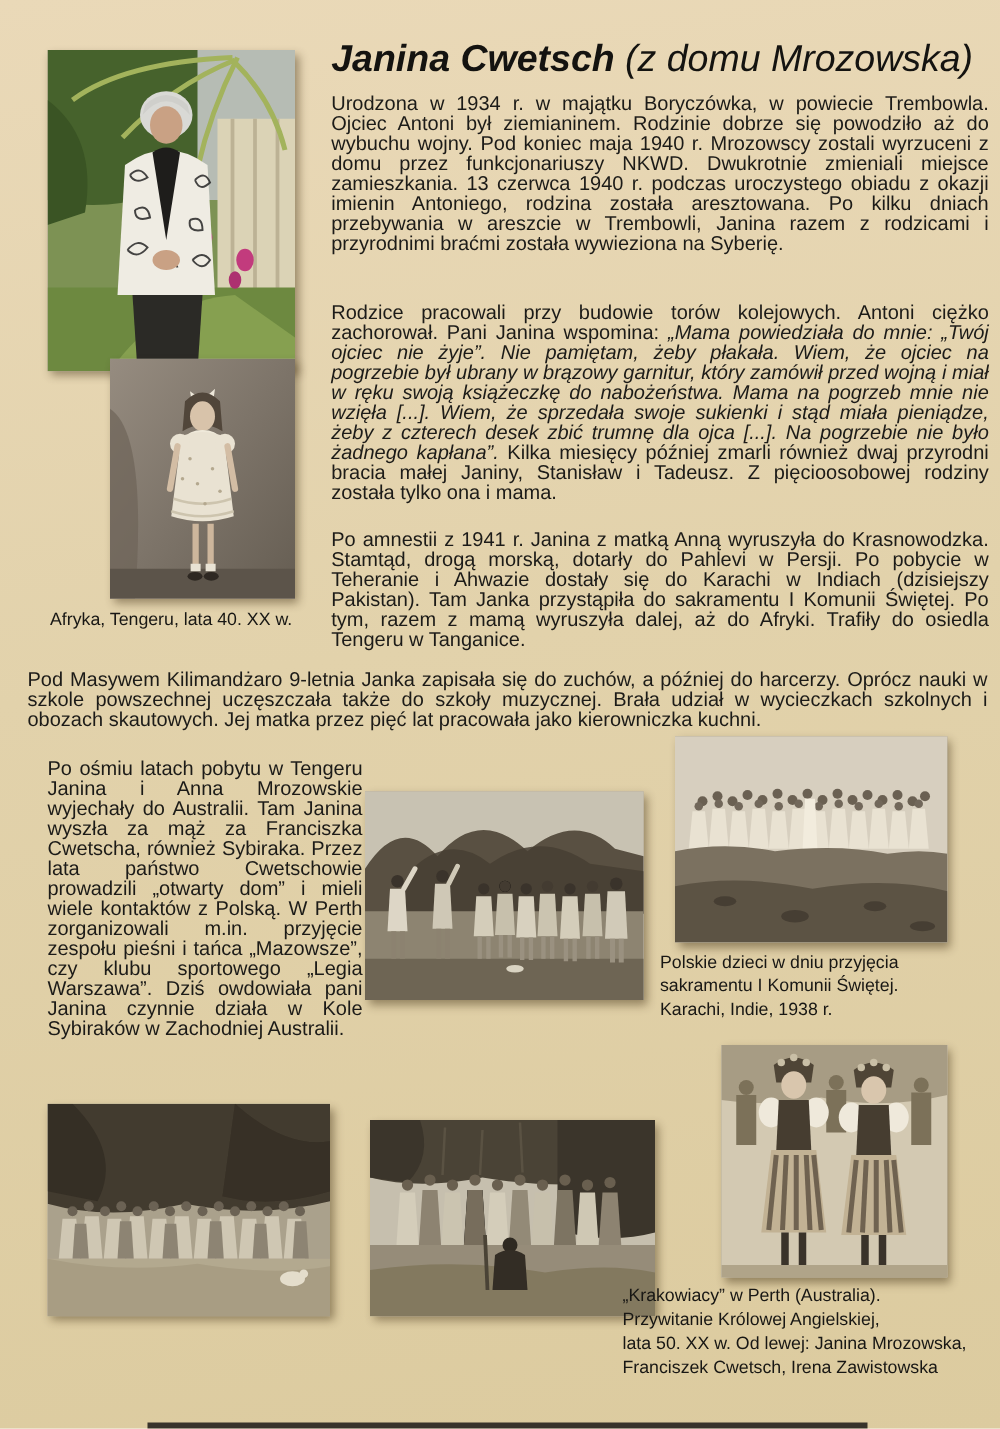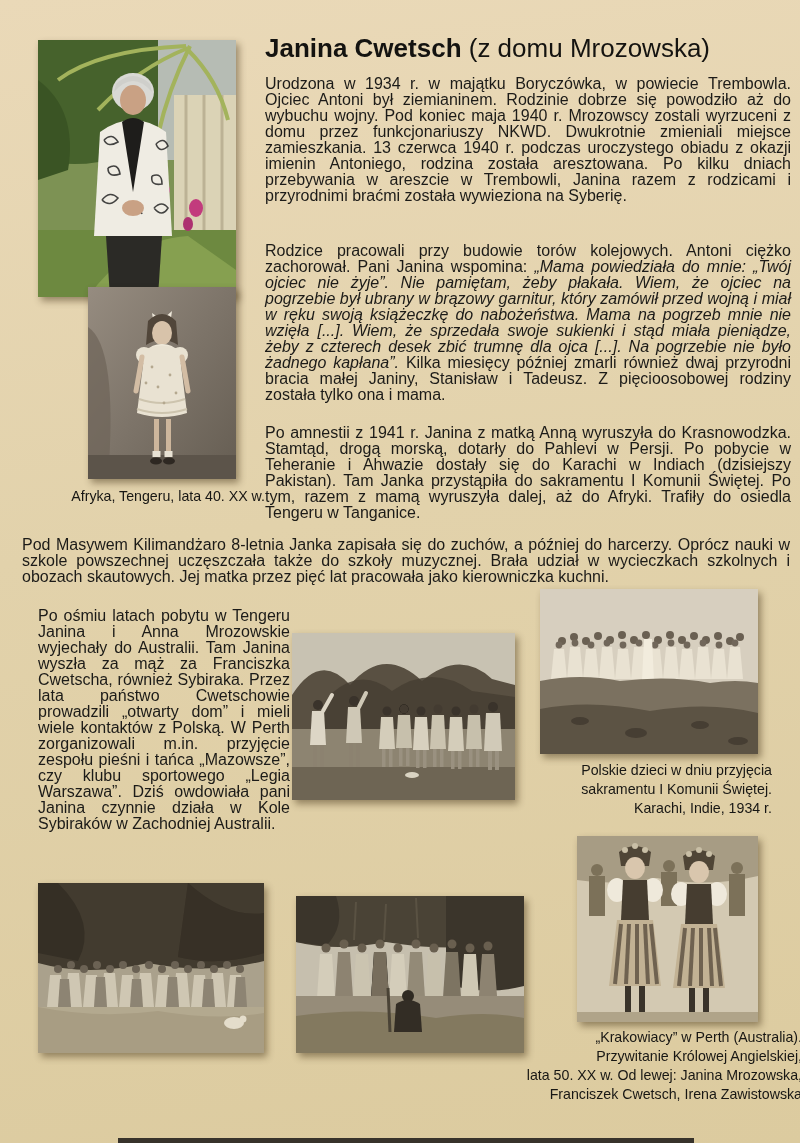--- a/index.html
+++ b/index.html
@@ -4,43 +4,43 @@
 <style>
   html,body{margin:0;padding:0;}
   #page{
     position:relative; width:800px; height:1143px; overflow:hidden;
     background:linear-gradient(172deg,#ead9b8 0%,#e2d2ab 45%,#dccb9f 100%);
     font-family:"Liberation Sans",sans-serif; color:#1c1b18;
   }
   .abs{position:absolute;}
   .body-text{font-size:16px; line-height:16px; text-align:justify; color:#1c1b18;}
   .body-text .q{font-style:italic;}
-  .caption{font-size:14.2px; line-height:19px; text-align:right; white-space:pre-line; color:#181714;}
-  #title{left:265px; top:34px; width:530px; font-size:26px; line-height:28px; color:#141310;}
+  .caption{font-size:14.2px; line-height:19px; text-align:left; white-space:pre-line; color:#181714;}
+  #title{left:265px; top:34px; width:530px; font-size:30px; line-height:28px; color:#141310;font-style:italic;}
   #title .t-bold{font-weight:bold;}
   .photo{position:absolute; overflow:hidden; box-shadow:3px 4px 7px rgba(55,38,12,.45); background:#b9b2a2;}
   .photo svg{display:block; width:100%; height:100%;}
   #footer-bar{left:118px; top:1138px; width:576px; height:5px; background:#38332b;}
 </style>
 </head>
 <body>
 
 <div id="page">
 
   <div id="title" class="abs">
     <span class="t-bold">Janina Cwetsch</span><span> (z domu Mrozowska)</span>
   </div>
 
   <div class="abs body-text" style="left:265px;top:76px;width:526px;">Urodzona w 1934 r. w majątku Boryczówka, w powiecie Trembowla. Ojciec Antoni był ziemianinem. Rodzinie dobrze się powodziło aż do wybuchu wojny. Pod koniec maja 1940 r. Mrozowscy zostali wyrzuceni z domu przez funkcjonariuszy NKWD. Dwukrotnie zmieniali miejsce zamieszkania. 13 czerwca 1940 r. podczas uroczystego obiadu z okazji imienin Antoniego, rodzina została aresztowana. Po kilku dniach przebywania w areszcie w Trembowli, Janina razem z rodzicami i przyrodnimi braćmi została wywieziona na Syberię.</div>
 
   <div class="abs body-text" style="left:265px;top:243px;width:526px;"><span>Rodzice pracowali przy budowie torów kolejowych. Antoni ciężko zachorował. Pani Janina wspomina: </span><span class="q">„Mama powiedziała do mnie: „Twój ojciec nie żyje”. Nie pamiętam, żeby płakała. Wiem, że ojciec na pogrzebie był ubrany w brązowy garnitur, który zamówił przed wojną i miał w ręku swoją książeczkę do nabożeństwa. Mama na pogrzeb mnie nie wzięła [...]. Wiem, że sprzedała swoje sukienki i stąd miała pieniądze, żeby z czterech desek zbić trumnę dla ojca [...]. Na pogrzebie nie było żadnego kapłana”.</span><span> Kilka miesięcy później zmarli również dwaj przyrodni bracia małej Janiny, Stanisław i Tadeusz. Z pięcioosobowej rodziny została tylko ona i mama.</span></div>
 
   <div class="abs body-text" style="left:265px;top:425px;width:526px;">Po amnestii z 1941 r. Janina z matką Anną wyruszyła do Krasnowodzka. Stamtąd, drogą morską, dotarły do Pahlevi w Persji. Po pobycie w Teheranie i Ahwazie dostały się do Karachi w Indiach (dzisiejszy Pakistan). Tam Janka przystąpiła do sakramentu I Komunii Świętej. Po tym, razem z mamą wyruszyła dalej, aż do Afryki. Trafiły do osiedla Tengeru w Tanganice.</div>
 
-  <div class="abs body-text" style="left:22px;top:537px;width:768px;">Pod Masywem Kilimandżaro 8-letnia Janka zapisała się do zuchów, a później do harcerzy. Oprócz nauki w szkole powszechnej uczęszczała także do szkoły muzycznej. Brała udział w wycieczkach szkolnych i obozach skautowych. Jej matka przez pięć lat pracowała jako kierowniczka kuchni.</div>
+  <div class="abs body-text" style="left:22px;top:537px;width:768px;">Pod Masywem Kilimandżaro 9-letnia Janka zapisała się do zuchów, a później do harcerzy. Oprócz nauki w szkole powszechnej uczęszczała także do szkoły muzycznej. Brała udział w wycieczkach szkolnych i obozach skautowych. Jej matka przez pięć lat pracowała jako kierowniczka kuchni.</div>
 
   <div class="abs body-text" style="left:38px;top:608px;width:252px;">Po ośmiu latach pobytu w Tengeru Janina i Anna Mrozowskie wyjechały do Australii. Tam Janina wyszła za mąż za Franciszka Cwetscha, również Sybiraka. Przez lata państwo Cwetschowie prowadzili „otwarty dom” i mieli wiele kontaktów z Polską. W Perth zorganizowali m.in. przyjęcie zespołu pieśni i tańca „Mazowsze”, czy klubu sportowego „Legia Warszawa”. Dziś owdowiała pani Janina czynnie działa w Kole Sybiraków w Zachodniej Australii.</div>
 
   <div class="photo" style="left:38px;top:40px;width:198px;height:257px;">
     <svg viewBox="0 0 198 257" preserveAspectRatio="none">
       <rect width="198" height="257" fill="#7d9254"></rect>
       <rect x="115" y="0" width="83" height="120" fill="#b6bcb4"></rect>
       <rect x="136" y="55" width="62" height="140" fill="#dbd3b6"></rect>
       <line x1="148" y1="55" x2="148" y2="195" stroke="#bcb295" stroke-width="3"></line>
       <line x1="166" y1="55" x2="166" y2="195" stroke="#bcb295" stroke-width="3"></line>
@@ -246,21 +246,21 @@
         <ellipse cx="40" cy="132" rx="9" ry="4"></ellipse>
           <ellipse cx="96" cy="144" rx="11" ry="5"></ellipse>
           <ellipse cx="160" cy="136" rx="9" ry="4"></ellipse>
           <ellipse cx="198" cy="152" rx="10" ry="4"></ellipse>
       </g>
     </svg>
   </div>
 
   <div class="abs caption" style="left:528px;top:761px;width:244px;">Polskie dzieci w dniu przyjęcia
 sakramentu I Komunii Świętej.
-Karachi, Indie, 1934 r.</div>
+Karachi, Indie, 1938 r.</div>
 
   <div class="photo" style="left:38px;top:883px;width:226px;height:170px;">
     <svg viewBox="0 0 226 170" preserveAspectRatio="none">
       <rect width="226" height="170" fill="#aaa18c"></rect>
       <path d="M0 0 H226 V78 Q170 92 110 80 Q50 94 0 80 Z" fill="#423b2f"></path>
       <path d="M20 0 Q60 40 40 78 L0 70 V0 Z" fill="#352f25"></path>
       <path d="M150 0 Q190 36 226 30 V70 Q180 84 140 74 Z" fill="#37302687"></path>
       <path d="M150 0 Q190 36 226 30 V70 Q180 84 140 74 Z" fill="#373026"></path>
       <g fill="#6b6254">
         <circle cx="20" cy="86" r="4"></circle>

